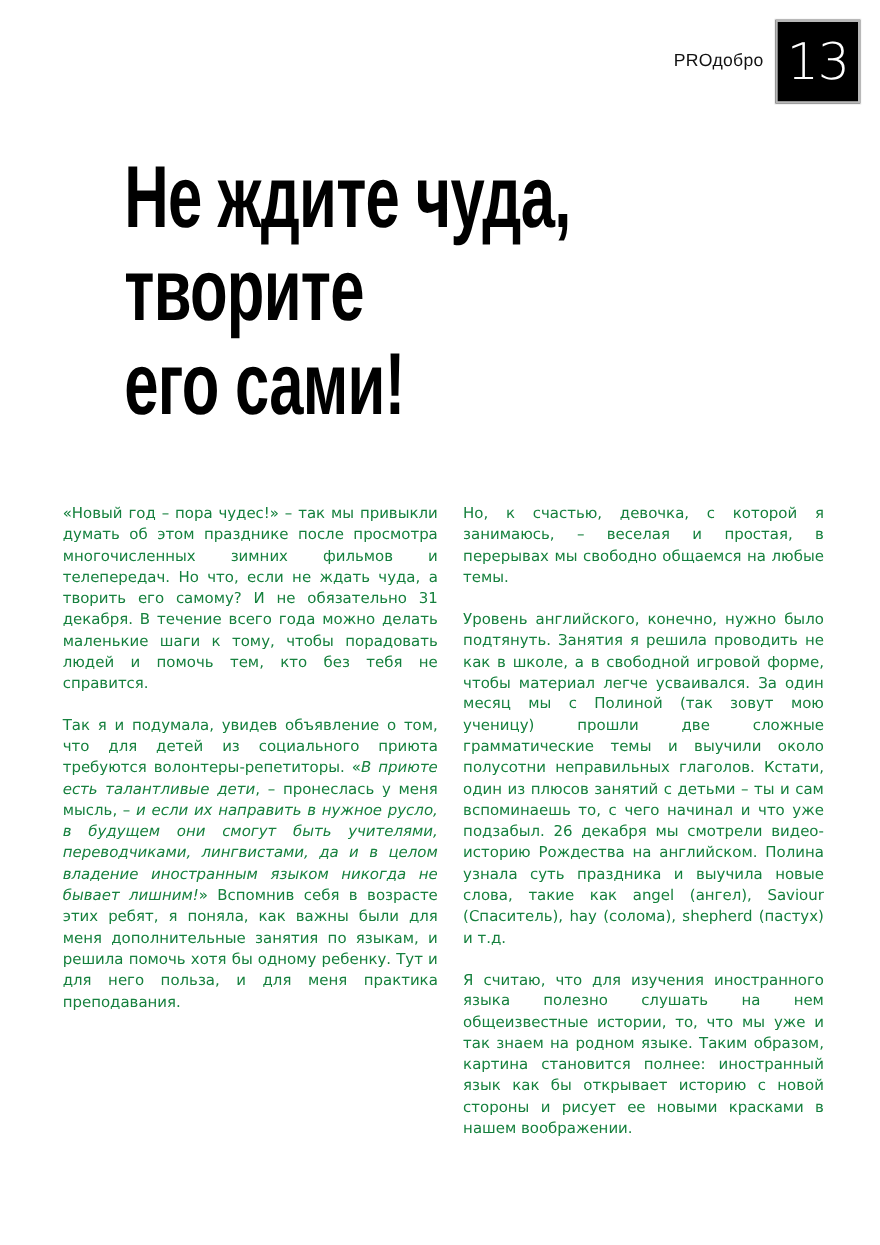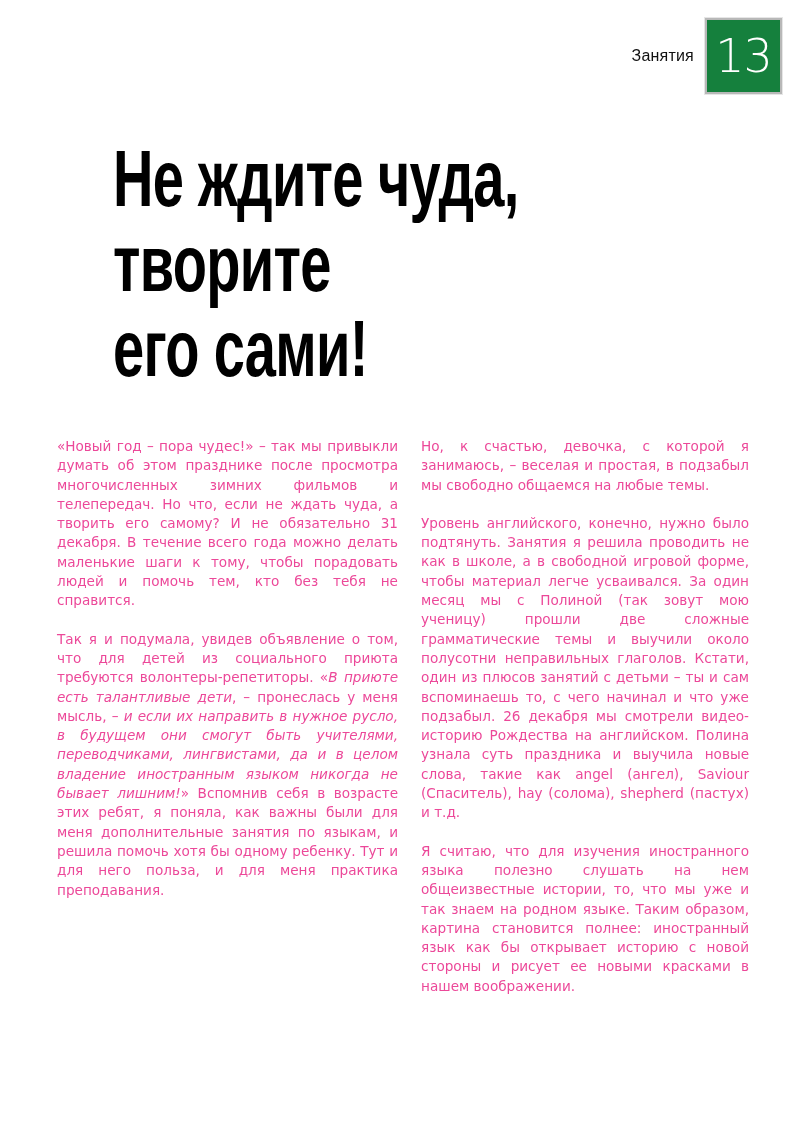--- a/index.html
+++ b/index.html
@@ -4,57 +4,57 @@
   <style>
     html, body { margin: 0; padding: 0; background: #ffffff; }
     body { width: 800px; height: 1132px; position: relative; overflow: hidden; color: #1a1a1a; }
     .brand {
       position: absolute; left: 590px; top: 47px; width: 104px;
       font-family: "Liberation Sans", sans-serif; font-size: 16px; color: #111;
       text-align: right; letter-spacing: 0.2px;
     }
     .page-num {
       position: absolute; left: 705px; top: 18px; width: 73px; height: 72px;
-      background: #15803d; border: 2px solid #b8b8b8; box-shadow: 0 0 0 1px #e6e6e6;
+      background: #000000; border: 2px solid #b8b8b8; box-shadow: 0 0 0 1px #e6e6e6;
       color: #fff; font-family: "DejaVu Sans", sans-serif; font-weight: 200;
       font-size: 46px; line-height: 72px; text-align: center; letter-spacing: -1px;
     }
     .headline {
       position: absolute; left: 113px; top: 136px; margin: 0;
       font-family: "Liberation Sans", sans-serif; font-weight: bold;
       font-size: 80px; line-height: 85px; color: #000;
       transform: scaleX(0.70); transform-origin: 0 0; white-space: nowrap;
       letter-spacing: -1px;
     }
     .headline span { display: block; }
     .col {
-      position: absolute; top: 437px;
+      position: absolute; top: 458px;
       font-family: "DejaVu Sans", sans-serif; font-size: 14.2px; line-height: 19.3px;
-      color: #ec4899; text-align: justify; hyphens: manual;
+      color: #15803d; text-align: justify; hyphens: manual;
     }
     .col p { margin: 0 0 19px 0; }
     .col-left { left: 57px; width: 341px; }
     .col-right { left: 421px; width: 328px; }
     .col p .it { font-style: italic; }
     .col p { font-size: 13.6px; }
   </style>
 </head>
 <body>
 
-<div class="brand">Занятия</div>
+<div class="brand">PROдобро</div>
 <div class="page-num">13</div>
 
 <h1 class="headline">
   <span>Не ждите чуда,</span>
   <span>творите</span>
   <span>его сами!</span>
 </h1>
 
 <div class="col col-left">
   <p>«Новый год – пора чудес!» – так мы привыкли думать об этом празднике после просмотра многочисленных зимних фильмов и телепередач. Но что, если не ждать чуда, а творить его самому? И не обязательно 31 декабря. В течение всего года можно делать маленькие шаги к тому, чтобы порадовать людей и помочь тем, кто без тебя не справится.</p>
   <p><span>Так я и подумала, увидев объявление о том, что для детей из социального приюта требуются волонтеры-репетиторы. «</span><span class="it">В приюте есть талантливые дети</span><span>, – пронеслась у меня мысль, – </span><span class="it">и если их направить в нужное русло, в будущем они смогут быть учителями, переводчиками, лингвистами, да и в целом владение иностранным языком никогда не бывает лишним!</span><span>» Вспомнив себя в возрасте этих ребят, я поняла, как важны были для меня дополнительные занятия по языкам, и решила помочь хотя бы одному ребенку. Тут и для него польза, и для меня практика преподавания.</span></p>
 </div>
 
 <div class="col col-right">
-  <p>Но, к счастью, девочка, с которой я занимаюсь, – веселая и простая, в подзабыл мы свободно общаемся на любые темы.</p>
+  <p>Но, к счастью, девочка, с которой я занимаюсь, – веселая и простая, в перерывах мы свободно общаемся на любые темы.</p>
   <p>Уровень английского, конечно, нужно было подтянуть. Занятия я решила проводить не как в школе, а в свободной игровой форме, чтобы материал легче усваивался. За один месяц мы с Полиной (так зовут мою ученицу) прошли две сложные грамматические темы и выучили около полусотни неправильных глаголов. Кстати, один из плюсов занятий с детьми – ты и сам вспоминаешь то, с чего начинал и что уже подзабыл. 26 декабря мы смотрели видео-историю Рождества на английском. Полина узнала суть праздника и выучила новые слова, такие как angel (ангел), Saviour (Спаситель), hay (солома), shepherd (пастух) и т.д.</p>
   <p>Я считаю, что для изучения иностранного языка полезно слушать на нем общеизвестные истории, то, что мы уже и так знаем на родном языке. Таким образом, картина становится полнее: иностранный язык как бы открывает историю с новой стороны и рисует ее новыми красками в нашем воображении.</p>
 </div>
 
 </body></html>

